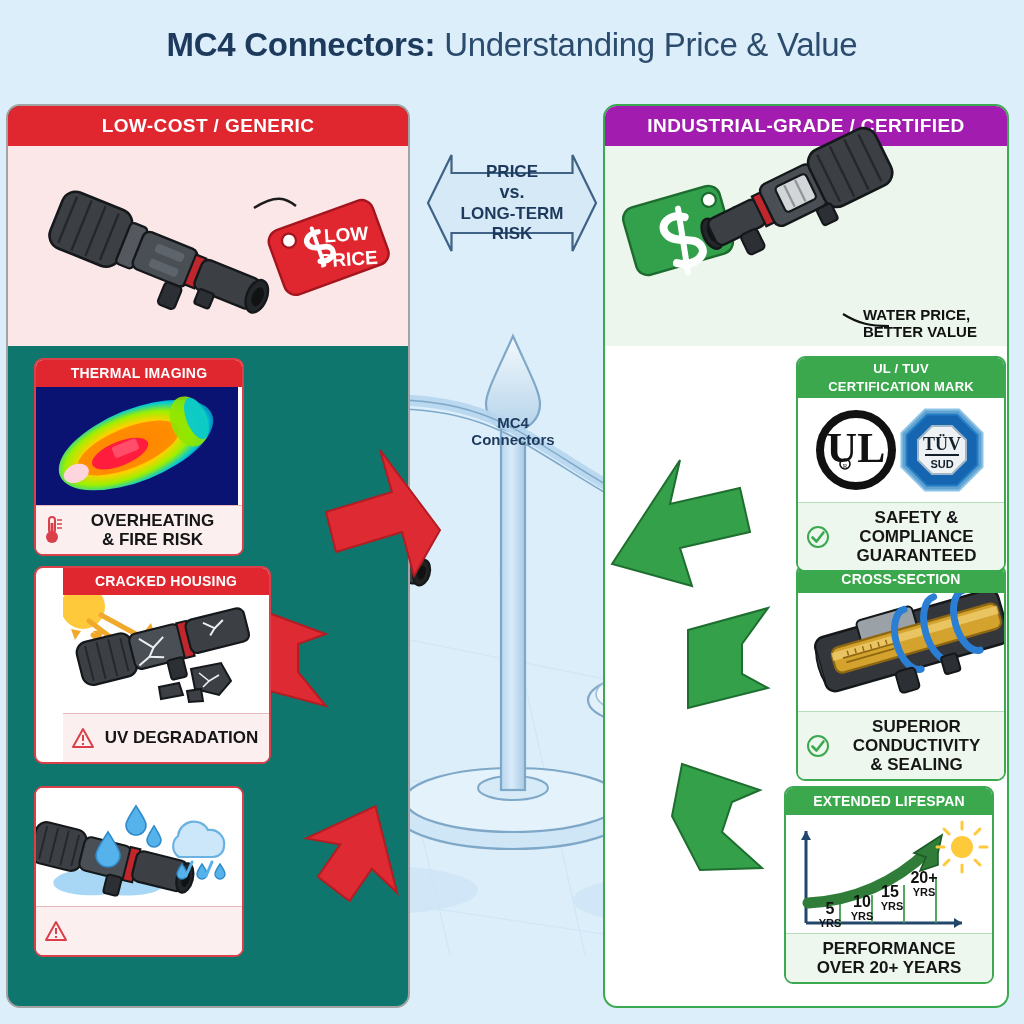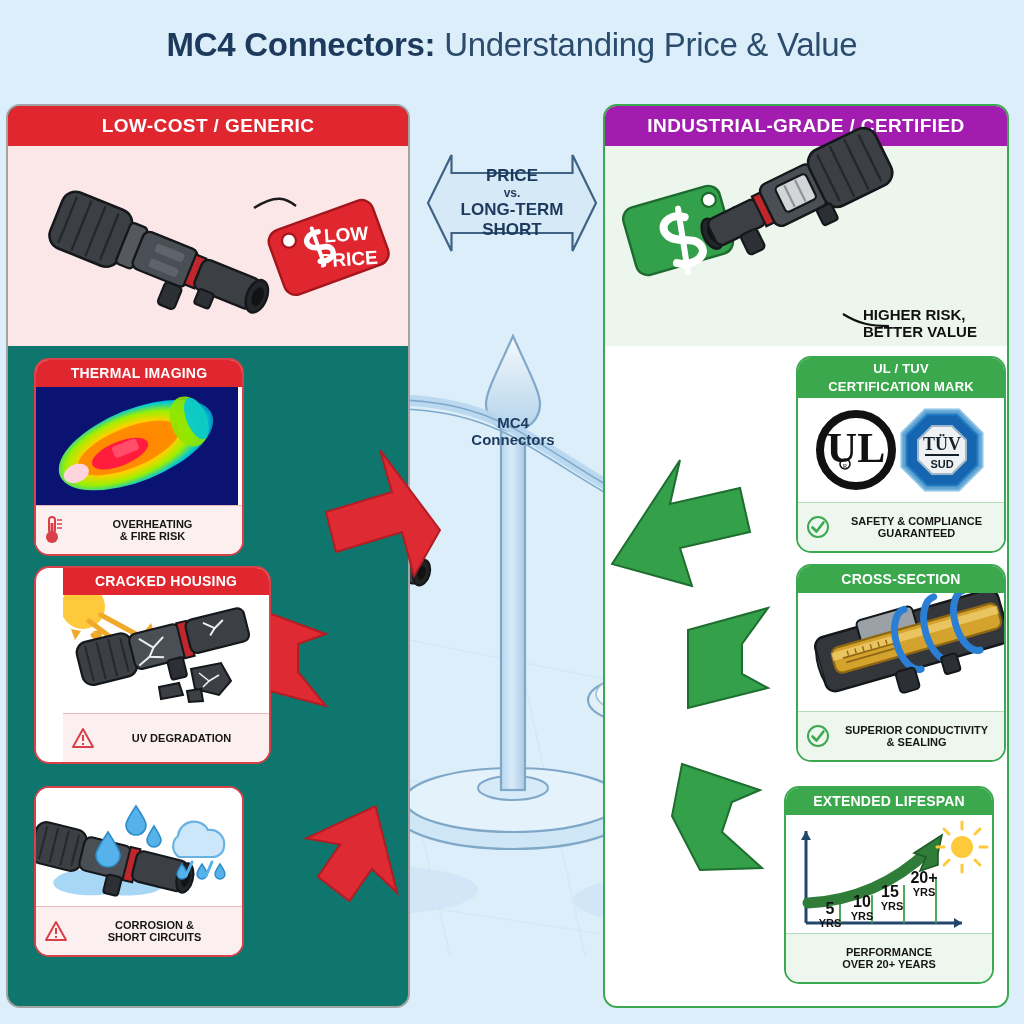--- a/index.html
+++ b/index.html
@@ -46,44 +46,44 @@
     display:flex;align-items:center;justify-content:center;
   }
   .vs-outline{
     position:absolute;left:428px;top:128px;width:168px;height:150px;pointer-events:none;
   }
   .vs-text{
     position:absolute;left:428px;top:128px;width:168px;height:150px;
     display:flex;flex-direction:column;align-items:center;justify-content:center;
     font-size:17px;font-weight:bold;color:#1d3a5c;line-height:1.18;text-align:center;
   }
-  .vs-text .sm{font-size:12px;}
+  .vs-text .sm{font-size:18px;}
 
   
   .scale{position:absolute;left:268px;top:300px;width:500px;height:600px;}
   .scale-label{
     position:absolute;left:448px;top:415px;width:130px;text-align:center;
     font-size:15px;font-weight:bold;color:#1d3a5c;line-height:1.12;
   }
 
   
-  .mcard{position:absolute;width:206px;border-radius:15px;overflow:hidden;}
+  .mcard{position:absolute;width:206px;border-radius:9px;overflow:hidden;}
   .mcard.red{border:2px solid #d9404a;background:#fff;}
   .mcard.green{border:2px solid #3ba94f;background:#fff;}
   .mcard-head{
     height:27px;line-height:27px;text-align:center;color:#fff;
     font-size:14px;font-weight:bold;letter-spacing:.2px;
   }
   .mcard.red .mcard-head{background:#e0262f;}
   .mcard.green .mcard-head{background:#3ca84e;}
   .mcard-head.two{height:38px;line-height:18px;padding-top:2px;font-size:13px;}
   .mcard-art{height:118px;position:relative;overflow:hidden;background:#fff;}
   .mcard-foot{
     min-height:38px;display:flex;align-items:center;gap:7px;padding:5px 8px;
-    font-size:11px;font-weight:bold;color:#161616;line-height:1.12;
+    font-size:17px;font-weight:bold;color:#161616;line-height:1.12;
   }
   .mcard.red .mcard-foot{background:#fceff0;border-top:1px solid #e8b9bd;}
   .mcard.green .mcard-foot{background:#eef7ee;border-top:1px solid #b6ddb9;}
   .mcard-foot .ftext{flex:1;text-align:center;}
 
   
   #card-thermal{left:34px;top:358px;}
   #card-cracked{left:34px;top:566px;padding-left:27px;}
   #card-water{left:34px;top:786px;}
   
@@ -288,35 +288,35 @@
               <path d="M150 9 V65"></path>
               <path d="M166 9 V65"></path>
               <path d="M181 11 V63"></path>
             </g>
           <rect x="110" y="60" width="16" height="18" rx="3" fill="#2c3034" stroke="#15181b" stroke-width="2.2"></rect>
         </g>
 
         <path d="M238 168 C254 178 266 180 284 180" fill="none" stroke="#111" stroke-width="2.2"></path>
       </svg>
       <div class="hero-caption">
-        <div>HIGHER RISK,</div>
+        <div>WATER PRICE,</div>
         <div>BETTER VALUE</div>
       </div>
     </div>
   </div>
 
   <div class="vs-banner"></div>
   <svg class="vs-outline" viewBox="0 0 168 150">
     <polygon points="0,75 23.5,27 23.5,45 144.5,45 144.5,27 168,75 144.5,123 144.5,105 23.5,105 23.5,123" fill="none" stroke="#3f6285" stroke-width="2.2"></polygon>
   </svg>
   <div class="vs-text">
     <div>PRICE</div>
     <div class="sm">vs.</div>
     <div>LONG-TERM</div>
-    <div>SHORT</div>
+    <div>RISK</div>
   </div>
 
   <svg class="abs" style="left:140px;top:400px;" width="320" height="520" viewBox="0 0 320 520">
     <g fill="#de2a32" stroke="#b21d24" stroke-width="2">
       <path d="M300 130 L240 50 L252 92 L186 112 L196 152 L262 132 L274 176 Z"></path>
       <path d="M300 250 L218 228 L246 262 L246 290 L218 300 L300 330 Z" transform="translate(-96,-10) rotate(180 250 272)"></path>
       <path d="M214 176 L268 230 L262 196 L300 206 L312 168 L274 158 L288 126 Z" transform="translate(-44,268) rotate(110 260 180)"></path>
     </g>
   </svg>
 
@@ -478,23 +478,20 @@
             <path d="M176 74 L170 88"></path>
         </g>
       </svg>
     </div>
     <div class="mcard-foot">
       <svg width="24" height="22" viewBox="0 0 24 22">
         <path d="M12 2 L22 20 H2 Z" fill="none" stroke="#d9404a" stroke-width="2" stroke-linejoin="round"></path>
         <rect x="11" y="8" width="2" height="6" fill="#d9404a"></rect>
         <rect x="11" y="16" width="2" height="2" fill="#d9404a"></rect>
       </svg>
-      <span class="ftext">
-        <span>CORROSION &amp;</span><br><span>SHORT CIRCUITS</span>
-      </span>
     </div>
   </div>
 
   <div class="mcard green" id="card-cross">
     <div class="mcard-head">CROSS-SECTION</div>
     <div class="mcard-art">
       <svg width="202" height="118" viewBox="0 0 202 118">
         <rect width="202" height="118" fill="#fff"></rect>
         <g transform="translate(6,16) rotate(-16)">
 

